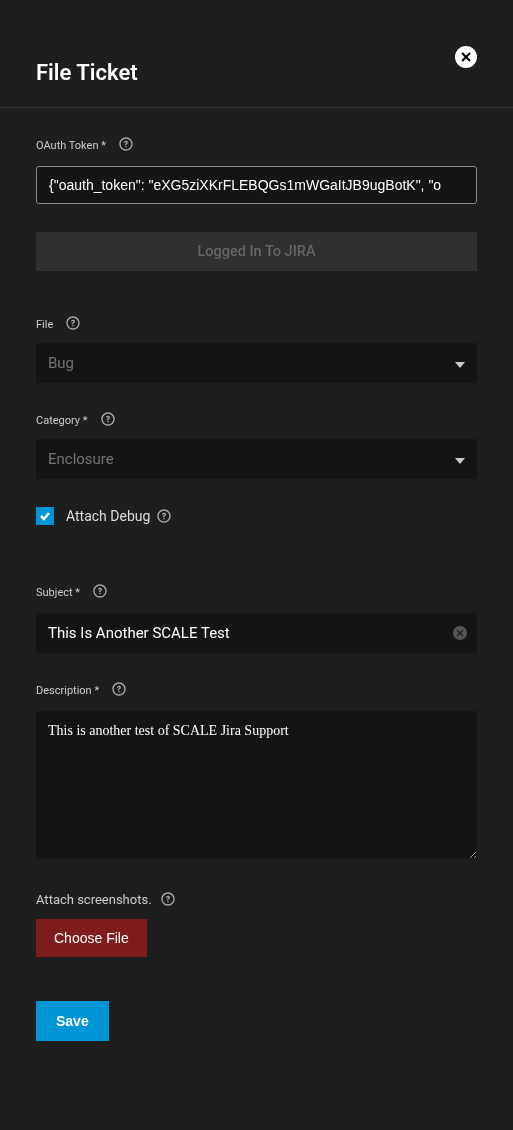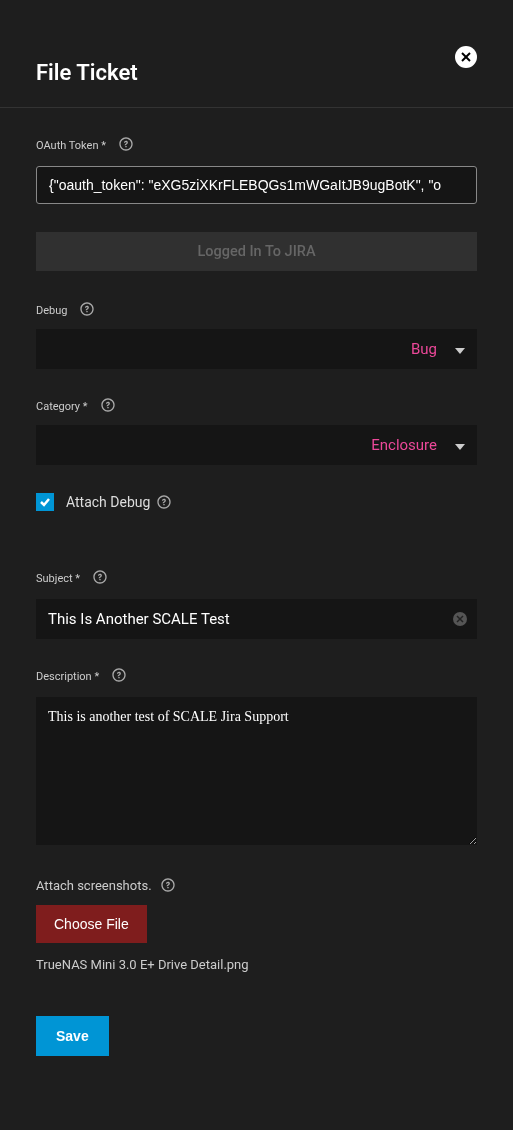--- a/index.html
+++ b/index.html
@@ -89,34 +89,34 @@
     }
     .status-banner {
       width: 100%;
       background: #303030;
       color: #666;
       text-align: center;
       padding: 11px;
       font-size: 14.5px;
       font-weight: 500;
       margin-top: 28px;
-      margin-bottom: 10px;
+      margin-bottom: 24px;
     }
     .select-field {
       width: 100%;
       background: #151515;
       border: none;
       padding: 11px 40px 11px 12px;
-      color: #ec4899;
+      color: #737373;
       font-size: 15px;
       position: relative;
       cursor: pointer;
       display: flex;
       align-items: center;
-      justify-content: flex-end;
+      justify-content: flex-start;
     }
     .select-arrow {
       position: absolute;
       right: 12px;
       top: 50%;
       transform: translateY(-50%);
     }
     .select-arrow svg {
       width: 10px;
       height: 6px;
@@ -255,21 +255,21 @@
     </div>
 
     
     <div class="status-banner">Logged In To JIRA</div>
 
     <div class="spacer-sm"></div>
 
     
     <div class="field-group">
       <div class="field-label">
-        <span>Debug</span>
+        <span>File</span>
         <span class="help-icon">
           <svg viewBox="0 0 24 24">
               <path d="M12 2C6.48 2 2 6.48 2 12s4.48 10 10 10 10-4.48 10-10S17.52 2 12 2zm0 18c-4.41 0-8-3.59-8-8s3.59-8 8-8 8 3.59 8 8-3.59 8-8 8zm-1-5h2v2h-2v-2zm2.07-7.75c1.05.51 1.74 1.55 1.74 2.75 0 2-3 2.5-3 4h-2c0-2.5 3-2.5 3-4 0-.55-.45-1-1-1s-1 .45-1 1H9c0-1.66 1.34-3 3-3 .36 0 .71.07 1.07.25z"></path>
             </svg>
         </span>
       </div>
       <div class="select-field">
         <span>Bug</span>
         <span class="select-arrow">
           <svg viewBox="0 0 10 6">
@@ -360,20 +360,19 @@
     <div class="field-group">
       <div class="attach-label">
         <span>Attach screenshots.</span>
         <span class="help-icon" style="margin-left:8px;">
           <svg viewBox="0 0 24 24">
               <path d="M12 2C6.48 2 2 6.48 2 12s4.48 10 10 10 10-4.48 10-10S17.52 2 12 2zm0 18c-4.41 0-8-3.59-8-8s3.59-8 8-8 8 3.59 8 8-3.59 8-8 8zm-1-5h2v2h-2v-2zm2.07-7.75c1.05.51 1.74 1.55 1.74 2.75 0 2-3 2.5-3 4h-2c0-2.5 3-2.5 3-4 0-.55-.45-1-1-1s-1 .45-1 1H9c0-1.66 1.34-3 3-3 .36 0 .71.07 1.07.25z"></path>
             </svg>
         </span>
       </div>
       <button class="choose-file-btn">Choose File</button>
-      <div class="filename">TrueNAS Mini 3.0 E+ Drive Detail.png</div>
     </div>
 
     
     <button class="save-btn">Save</button>
 
   </div>
 </div>
 
 </body></html>

